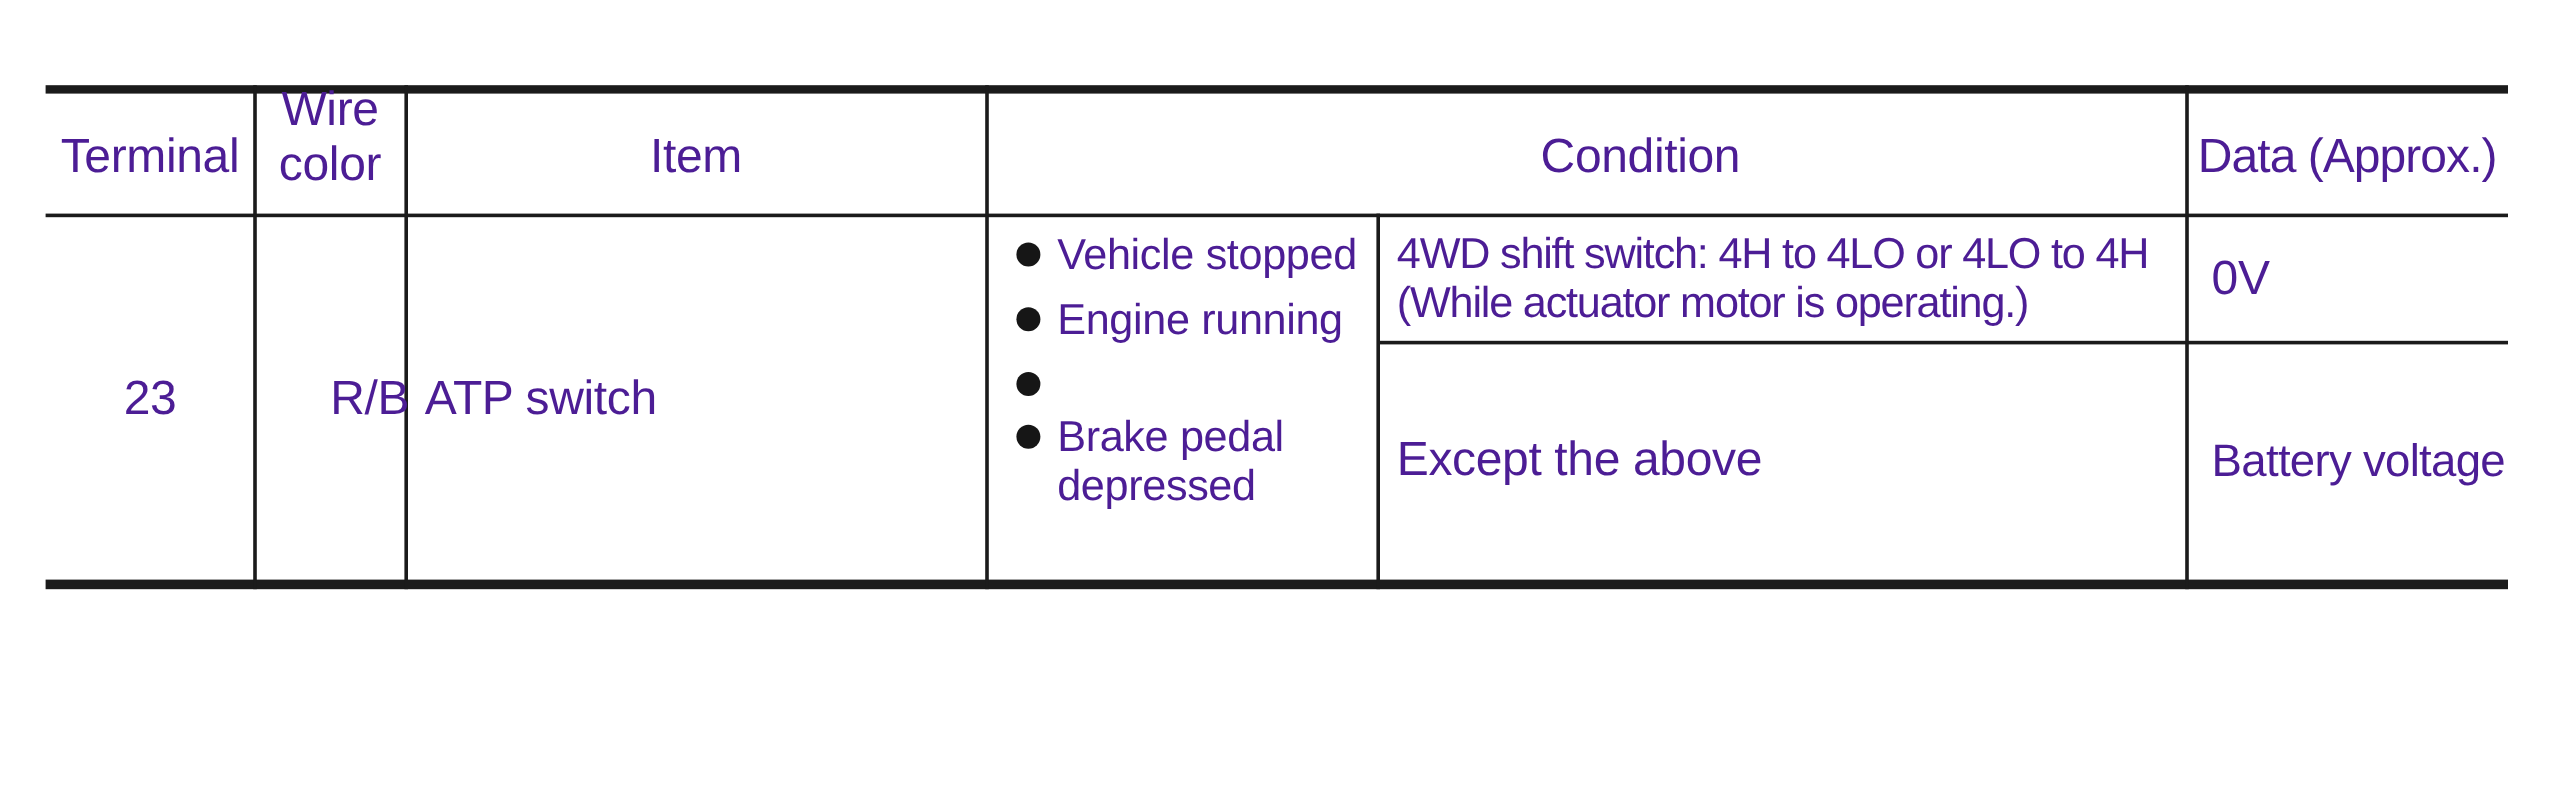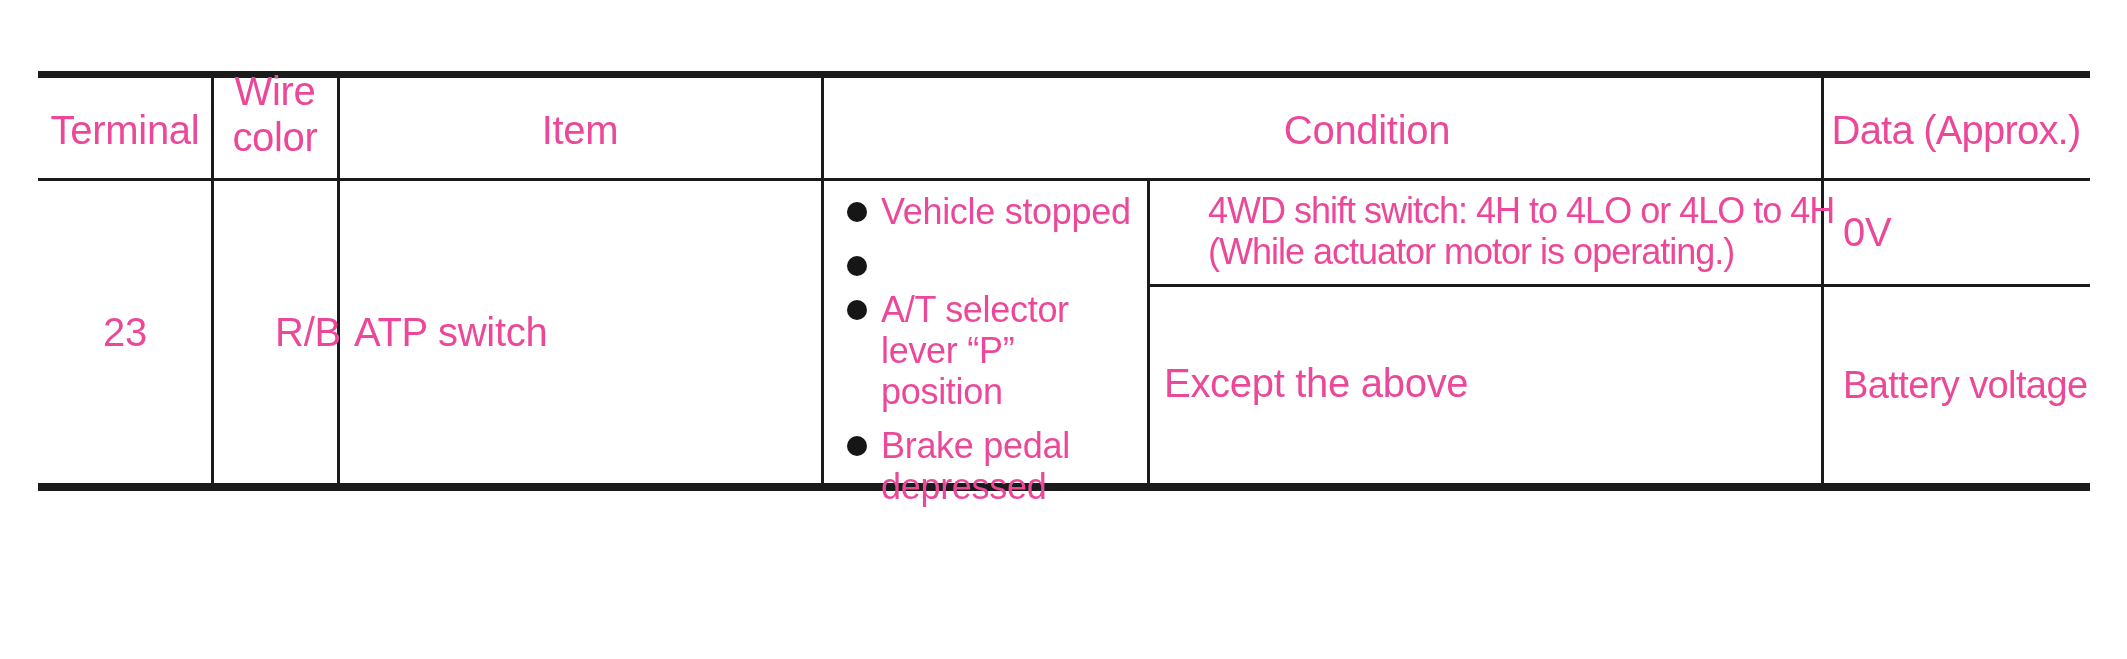--- a/index.html
+++ b/index.html
@@ -1,18 +1,18 @@
 <!DOCTYPE html>
 <html><head>
 <meta charset="utf-8">
 <style>
   html,body{margin:0;padding:0;background:#ffffff;}
   .page{
     position:relative;width:2127px;height:553px;background:#ffffff;
-    font-family:"Liberation Sans",sans-serif;color:#ec4899;
+    font-family:"Liberation Sans",sans-serif;color:#4c1d95;
     letter-spacing:-0.3px;overflow:hidden;
   }
   .hline,.vline{position:absolute;background:#1b1b1b;}
   
   .h-top {left:38px;top:71px;width:2052px;height:7px;}
   .h-head{left:38px;top:178px;width:2052px;height:3px;}
   .h-sub {left:1148px;top:284px;width:942px;height:3px;}
   .h-bot {left:38px;top:483px;width:2052px;height:8px;}
   
   .v{top:71px;height:420px;width:3px;}
@@ -31,21 +31,21 @@
   .td-terminal{left:38px;top:181px;width:174px;height:302px;}
   .td-wire{left:212px;top:181px;width:126px;height:302px;padding-left:33px;}
   .td-item{left:338px;top:181px;width:484px;height:302px;padding-left:16px;box-sizing:border-box;}
   
   .cond-list{position:absolute;left:845px;top:191px;width:292px;font-size:36px;line-height:41px;}
   .cond-item{display:flex;margin-bottom:13px;}
   .dot{flex:none;width:20px;height:20px;border-radius:50%;background:#161616;margin:11px 14px 0 2px;}
   
   .case1-cond{position:absolute;left:1164px;top:190px;width:650px;
               font-size:36px;line-height:41px;letter-spacing:-1px;}
-  .case1-cond div{white-space:nowrap;margin-left:44px;}
+  .case1-cond div{white-space:nowrap;}
   .case2-cond{position:absolute;left:1164px;top:284px;width:650px;height:199px;
               display:flex;align-items:center;font-size:40px;}
   .case1-data{position:absolute;left:1843px;top:181px;width:247px;height:103px;
               display:flex;align-items:center;font-size:40px;}
   .case2-data{position:absolute;left:1843px;top:287px;width:270px;height:196px;
               display:flex;align-items:center;font-size:38px;letter-spacing:-0.6px;white-space:nowrap;}
   .figure-id{position:absolute;left:52px;top:556px;font-size:35px;letter-spacing:0.5px;}
 </style>
 </head>
 <body>
@@ -76,24 +76,24 @@
     <div class="cell td-wire">R/B</div>
     <div class="cell left td-item">ATP switch</div>
 
     <div class="cond-list">
       <div class="cond-item">
         <span class="dot"></span>
         <span>Vehicle stopped</span>
       </div>
       <div class="cond-item">
         <span class="dot"></span>
+        <span>Engine running</span>
       </div>
       <div class="cond-item">
         <span class="dot"></span>
-        <span>A/T selector lever “P” position</span>
       </div>
       <div class="cond-item">
         <span class="dot"></span>
         <span>Brake pedal depressed</span>
       </div>
     </div>
 
     <div class="case1-cond">
       <div>4WD shift switch: 4H to 4LO or 4LO to 4H</div>
       <div>(While actuator motor is operating.)</div>

